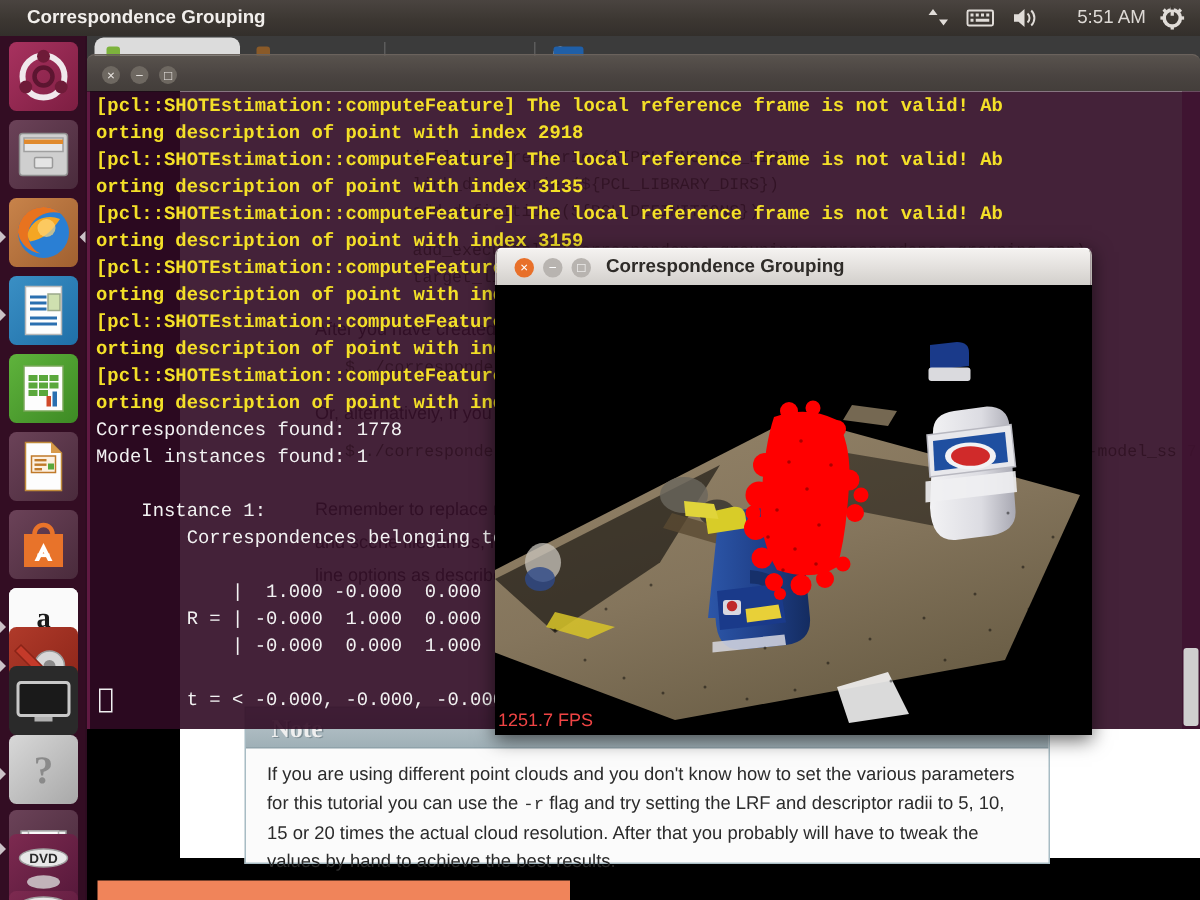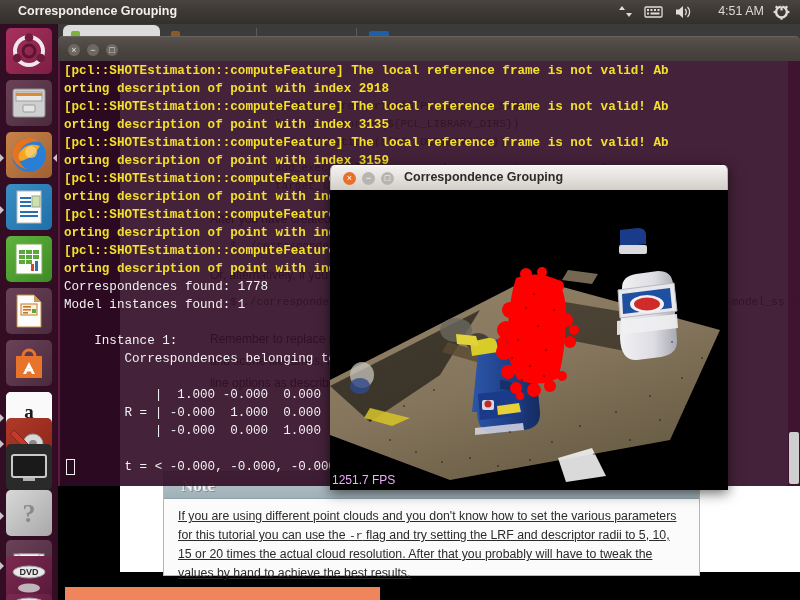--- a/index.html
+++ b/index.html
@@ -68,21 +68,21 @@
     position:relative;
   }
   #note-title {
     position:absolute; left:17px; top:4px;
     font-family:"Liberation Serif", serif;
     font-weight:bold; font-size:17px; color:#efefef;
     text-shadow:1px 1px 0 #7e8f96;
   }
   #note-body {
     padding:8px 14px 0 14px;
-    font-size:12.3px; color:#2b2b2b; line-height:19px;text-decoration:underline;
+    font-size:12.3px; color:#2b2b2b; line-height:19px;
   }
   #note-body code {
     font-family:"Liberation Mono", monospace;
     font-size:11.5px; color:#333;
   }
 
   
   #launcher {
     position:absolute; left:0; top:24px; width:58px; bottom:0;
     background:rgba(58,15,40,0.88);
@@ -191,21 +191,21 @@
   .vbtn span {
     position:absolute; inset:0; display:block;
     font-size:9px; text-align:center; line-height:13px; color:#fff;
   }
   #viewer-canvas {
     position:absolute; left:0; top:25px; right:0; bottom:0;
     background:#000; overflow:hidden;
   }
   #fps {
     position:absolute; left:2px; bottom:3px;
-    color:#f0abfc; font-size:12px; z-index:5;
+    color:#ef4444; font-size:12px; z-index:5;
   }
 </style>
 </head>
 <body>
 
 <div id="desktop">
 
   <div id="page-strip-black"></div>
   <div id="page-white">
     <div class="pagetext code" style="left:155px; top:56px;">include_directories(${PCL_INCLUDE_DIRS})</div>
@@ -570,21 +570,21 @@
     </svg>
   </div>
 
   <div class="tray" style="right:107px;">
     <svg width="19" height="17" viewBox="0 0 19 17">
       <path d="M2 6.5h3L9 3v12L5 11.5H2z" fill="#e0dcd8"></path>
       <path d="M11 6a4 4 0 0 1 0 6M13.5 4a7 7 0 0 1 0 10" fill="none" stroke="#e0dcd8" stroke-width="1.3"></path>
     </svg>
   </div>
 
-  <div id="clock">4:51 AM</div>
+  <div id="clock">5:51 AM</div>
 
   <div class="tray" style="right:10px;">
     <svg width="17" height="17" viewBox="0 0 17 17">
       <circle cx="8.5" cy="9" r="5.4" fill="none" stroke="#e0dcd8" stroke-width="2.4"></circle>
       <rect x="7.4" y="1.5" width="2.2" height="6" fill="#e0dcd8"></rect>
       <rect x="7.4" y="0.8" width="2.2" height="2.6" fill="#3c3732"></rect>
       <g fill="#e0dcd8">
         <rect x="0.6" y="7.9" width="2.4" height="2.2"></rect>
           <rect x="14" y="7.9" width="2.4" height="2.2"></rect>
         <rect x="7.4" y="14.5" width="2.2" height="2.2"></rect>

